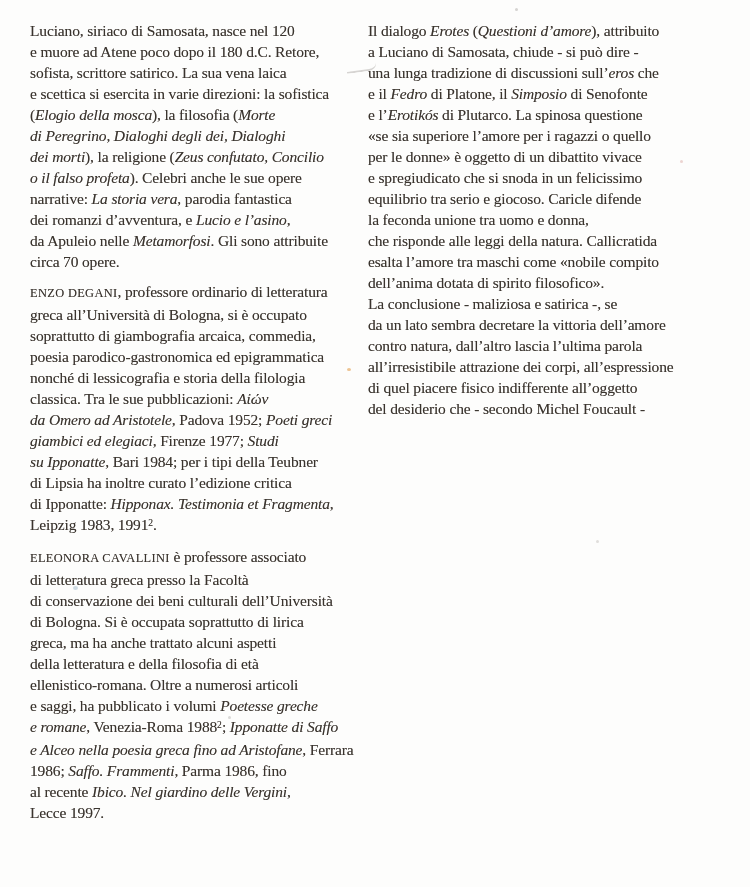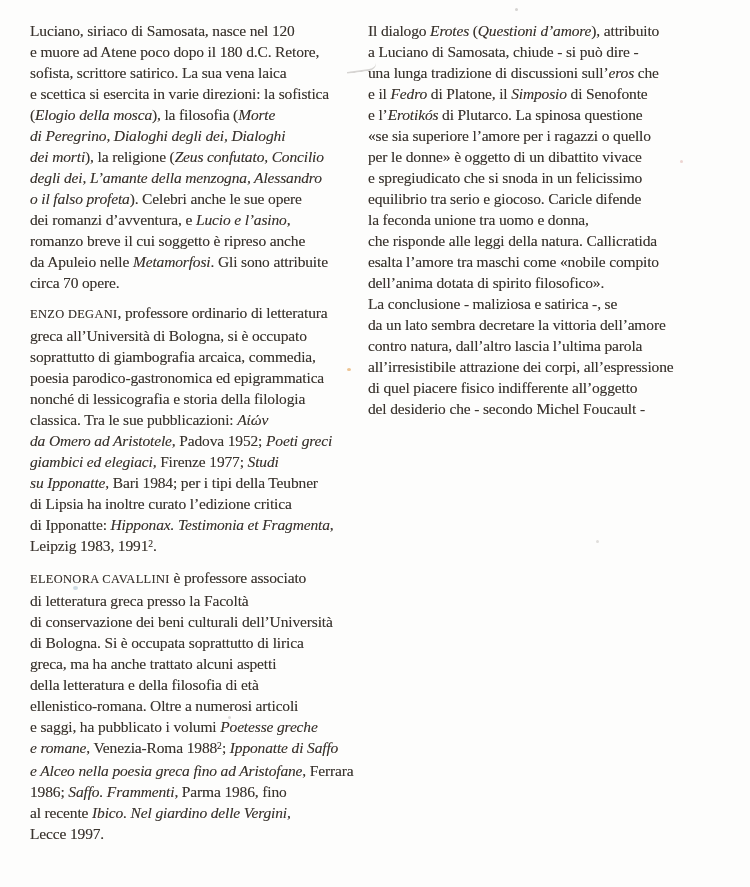--- a/index.html
+++ b/index.html
@@ -65,24 +65,23 @@
 <div class="page">
   <div class="col col-left">
       <div class="para">
         <div class="line"><span>Luciano, siriaco di Samosata, nasce nel 120</span></div>
         <div class="line"><span>e muore ad Atene poco dopo il 180 d.C. Retore,</span></div>
         <div class="line"><span>sofista, scrittore satirico. La sua vena laica</span></div>
         <div class="line"><span>e scettica si esercita in varie direzioni: la sofistica</span></div>
         <div class="line"><span>(</span><span class="italic">Elogio della mosca</span><span>), la filosofia (</span><span class="italic">Morte</span></div>
         <div class="line"><span class="italic">di Peregrino, Dialoghi degli dei, Dialoghi</span></div>
         <div class="line"><span class="italic">dei morti</span><span>), la religione (</span><span class="italic">Zeus confutato, Concilio</span></div>
-        <div class="line"><span class="italic">degli dei, L’amante della menzogna, Alessandro</span></div>
         <div class="line"><span class="italic">o il falso profeta</span><span>). Celebri anche le sue opere</span></div>
+        <div class="line"><span>narrative: </span><span class="italic">La storia vera</span><span>, parodia fantastica</span></div>
         <div class="line"><span>dei romanzi d’avventura, e </span><span class="italic">Lucio e l’asino</span><span>,</span></div>
-        <div class="line"><span>romanzo breve il cui soggetto è ripreso anche</span></div>
         <div class="line"><span>da Apuleio nelle </span><span class="italic">Metamorfosi</span><span>. Gli sono attribuite</span></div>
         <div class="line"><span>circa 70 opere.</span></div>
       </div>
       <div class="para">
         <div class="line"><span class="smallcaps">ENZO DEGANI</span><span>, professore ordinario di letteratura</span></div>
         <div class="line"><span>greca all’Università di Bologna, si è occupato</span></div>
         <div class="line"><span>soprattutto di giambografia arcaica, commedia,</span></div>
         <div class="line"><span>poesia parodico-gastronomica ed epigrammatica</span></div>
         <div class="line"><span>nonché di lessicografia e storia della filologia</span></div>
         <div class="line"><span>classica. Tra le sue pubblicazioni: </span><span class="italic">Αἰών</span></div>

